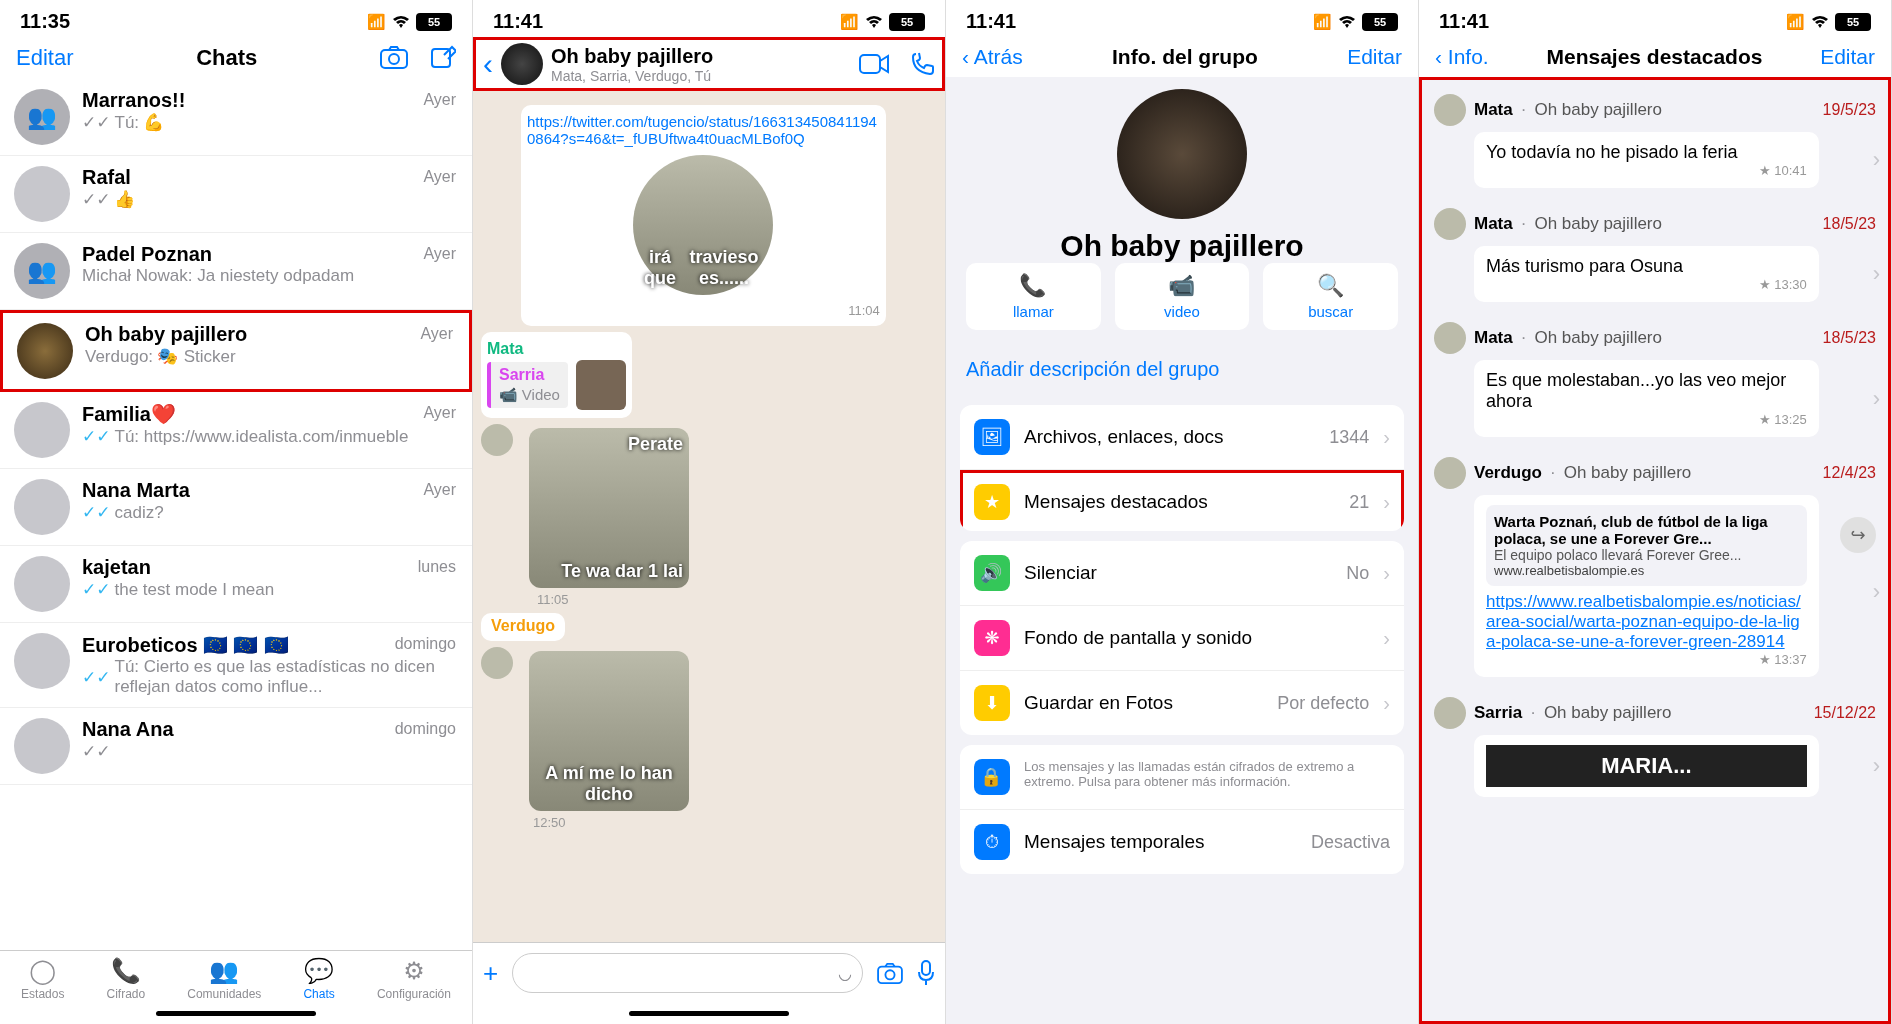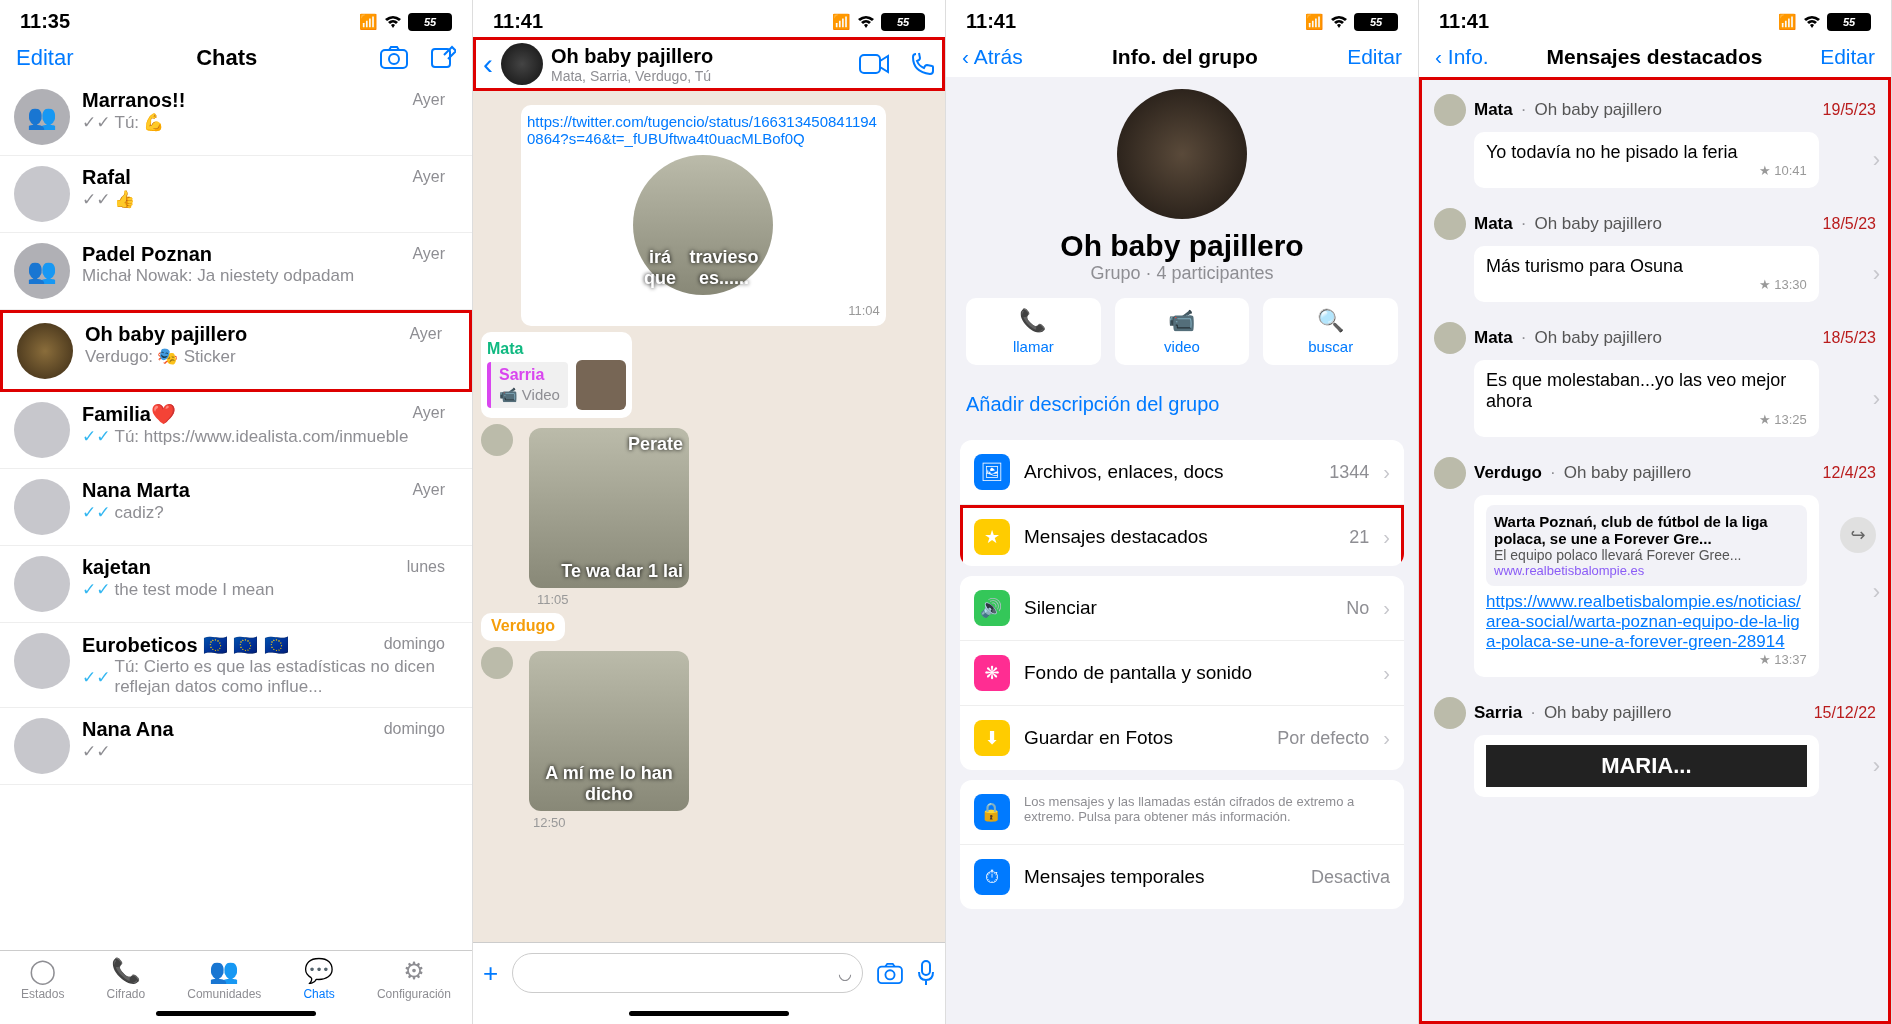--- a/index.html
+++ b/index.html
@@ -2,40 +2,40 @@
 <html><head>
 <meta charset="utf-8">
 <style>
 * { margin: 0; padding: 0; box-sizing: border-box; font-family: -apple-system, BlinkMacSystemFont, "Segoe UI", sans-serif; }
 body { display: flex; width: 1892px; height: 1024px; background: #fff; }
 .screen { width: 473px; height: 1024px; position: relative; background: #fff; border-right: 1px solid #ddd; display: flex; flex-direction: column; overflow: hidden; }
 
 
 .status-bar { display: flex; justify-content: space-between; align-items: center; padding: 10px 20px 4px; font-size: 20px; font-weight: 600; }
 .status-icons { display: flex; gap: 6px; align-items: center; font-size: 15px; }
-.battery-box { display: inline-flex; align-items: center; justify-content: center; width: 44px; height: 18px; background: #000; color: #fff; border-radius: 4px; font-size: 11px; font-weight: 700; font-style: italic; }
+.battery-box { display: inline-flex; align-items: center; justify-content: center; width: 36px; height: 18px; background: #000; color: #fff; border-radius: 4px; font-size: 11px; font-weight: 700; }
 
 
 .header { display: flex; justify-content: space-between; align-items: center; padding: 8px 16px; font-size: 22px; }
 .header .title { font-weight: 700; flex: 1; text-align: center; }
 .blue { color: #007aff; }
 .header-btns { display: flex; gap: 22px; }
 .icon-btn { color: #007aff; font-size: 26px; cursor: pointer; }
 
 
 .chat-list { flex: 1; overflow-y: hidden; }
 .chat-item { display: flex; padding: 10px 14px; border-bottom: 1px solid #eee; align-items: flex-start; gap: 12px; position: relative; }
 .chat-item.highlight { border: 3px solid #d00; }
 .avatar { width: 56px; height: 56px; border-radius: 50%; background: #c7c7cc; display: flex; align-items: center; justify-content: center; color: #fff; font-size: 24px; flex-shrink: 0; overflow: hidden; }
 .avatar.group { background: #b0b0b5; }
 .avatar.photo { background: radial-gradient(circle, #8a6d3b, #3a2a15); }
 .chat-texts { flex: 1; min-width: 0; }
 .chat-name { font-size: 20px; font-weight: 600; }
 .chat-preview { font-size: 17px; color: #8e8e93; display: flex; align-items: center; gap: 4px; }
-.chat-time { font-size: 16px; color: #8e8e93; position: absolute; top: 12px; right: 27px; }
+.chat-time { font-size: 16px; color: #8e8e93; position: absolute; top: 12px; right: 16px; }
 .check { color: #8e8e93; }
 .check.read { color: #34b7f1; }
 
 
 .tab-bar { display: flex; justify-content: space-around; border-top: 1px solid #ccc; padding: 6px 0 2px; font-size: 12px; color: #8e8e93; }
 .tab-item { display: flex; flex-direction: column; align-items: center; gap: 2px; }
 .tab-item.active { color: #007aff; }
 .tab-icon { font-size: 24px; }
 
 
@@ -85,21 +85,21 @@
 .starred-head { display: flex; align-items: center; gap: 8px; font-size: 17px; }
 .starred-head .name { font-weight: 600; }
 .starred-head .grp { color: #555; }
 .starred-date { margin-left: auto; color: #b91c1c; font-size: 16px; }
 .starred-bubble { background: #fff; border-radius: 10px; padding: 10px 12px; margin: 6px 0 0 40px; font-size: 18px; position: relative; max-width: 78%; }
 .starred-bubble .st-time { font-size: 13px; color: #999; text-align: right; }
 .star-mark { color: #999; }
 .link-preview { background: #f2f2f7; border-radius: 8px; padding: 8px; font-size: 15px; margin-bottom: 6px; }
 .link-preview .lp-title { font-weight: 700; }
 .link-preview .lp-desc { color: #555; font-size: 14px; }
-.link-preview .lp-domain { color: #8b5cf6; font-size: 13px; }
+.link-preview .lp-domain { color: #404040; font-size: 13px; }
 .link-url { color: #007aff; text-decoration: underline; word-break: break-all; font-size: 17px; }
 .forward-btn { width: 36px; height: 36px; border-radius: 50%; background: #e0e0e0; display: flex; align-items: center; justify-content: center; color: #666; font-size: 18px; }
 
 svg { display: block; }
 </style>
 </head>
 <body>
 
 <div class="screen">
   <div class="status-bar">
@@ -330,21 +330,20 @@
         </svg> <span class="battery-box">55</span></span>
   </div>
   <div class="info-header-row">
     <span class="blue" style="font-size:21px">‹ <span>Atrás</span></span>
     <span style="font-size:21px;font-weight:600">Info. del grupo</span>
     <span class="blue" style="font-size:21px">Editar</span>
   </div>
   <div class="info-body">
     <div class="group-photo"></div>
     <div class="group-name">Oh baby pajillero</div>
-    <div class="group-sub">Grupo · 4 participantes</div>
     <div class="action-row">
       <div class="action-btn">
           <span class="ic">📞</span>
           <span>llamar</span>
         </div>
       <div class="action-btn">
           <span class="ic">📹</span>
           <span>video</span>
         </div>
       <div class="action-btn">

